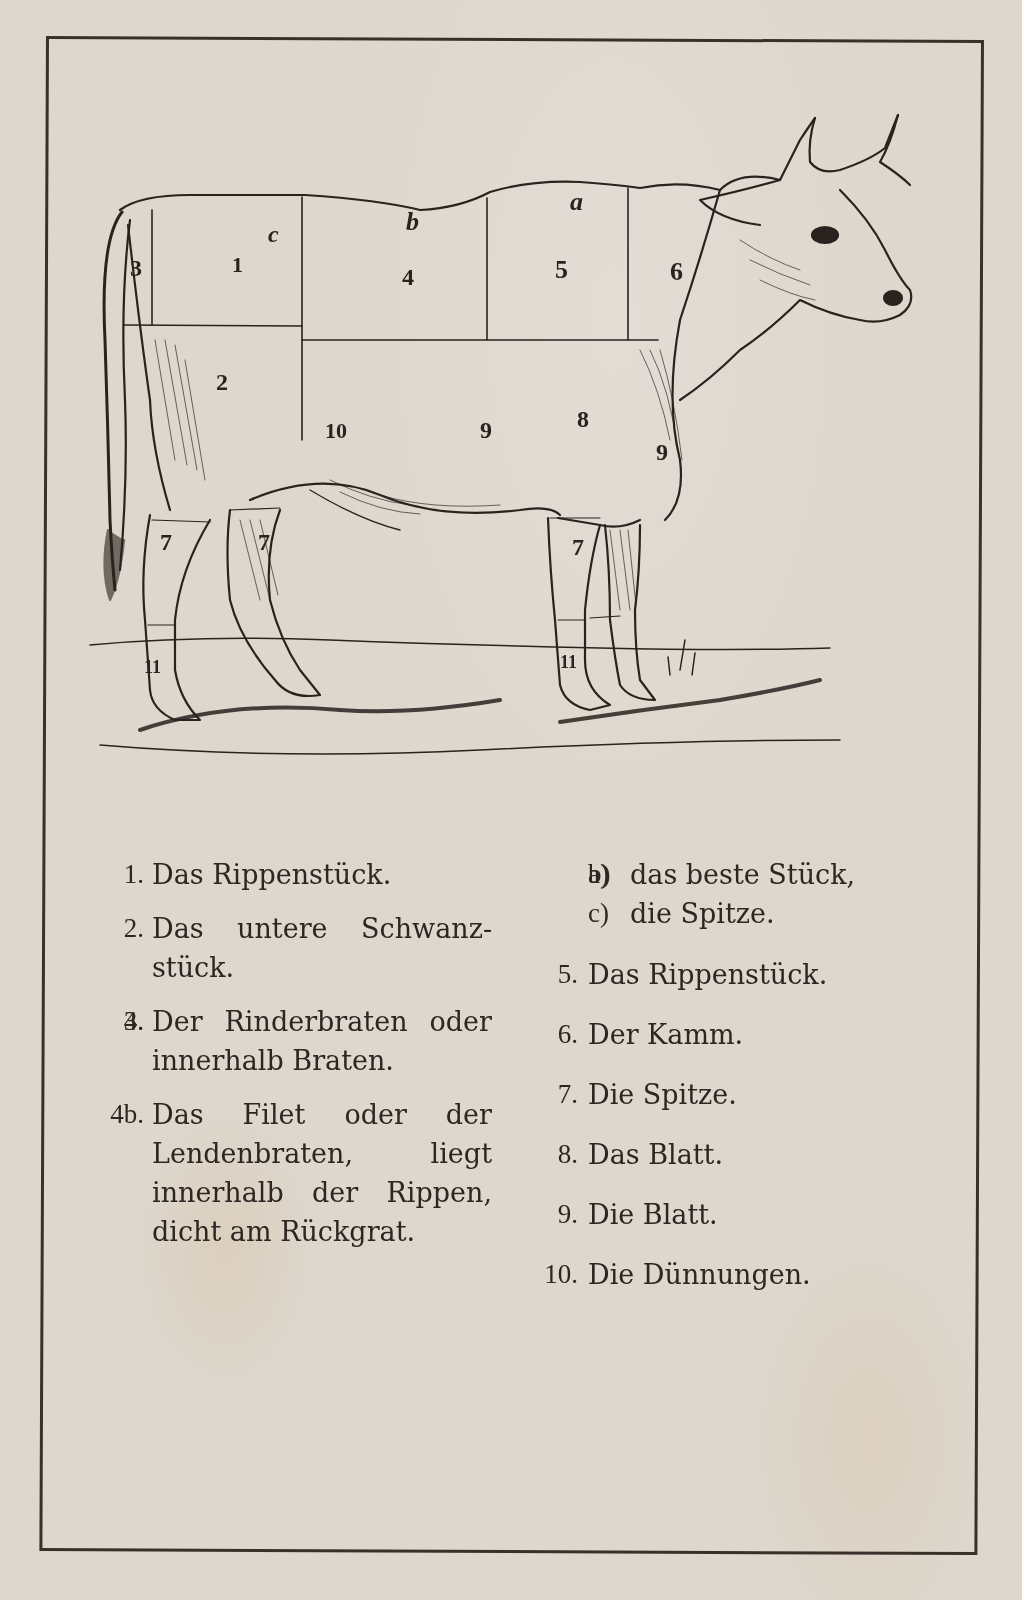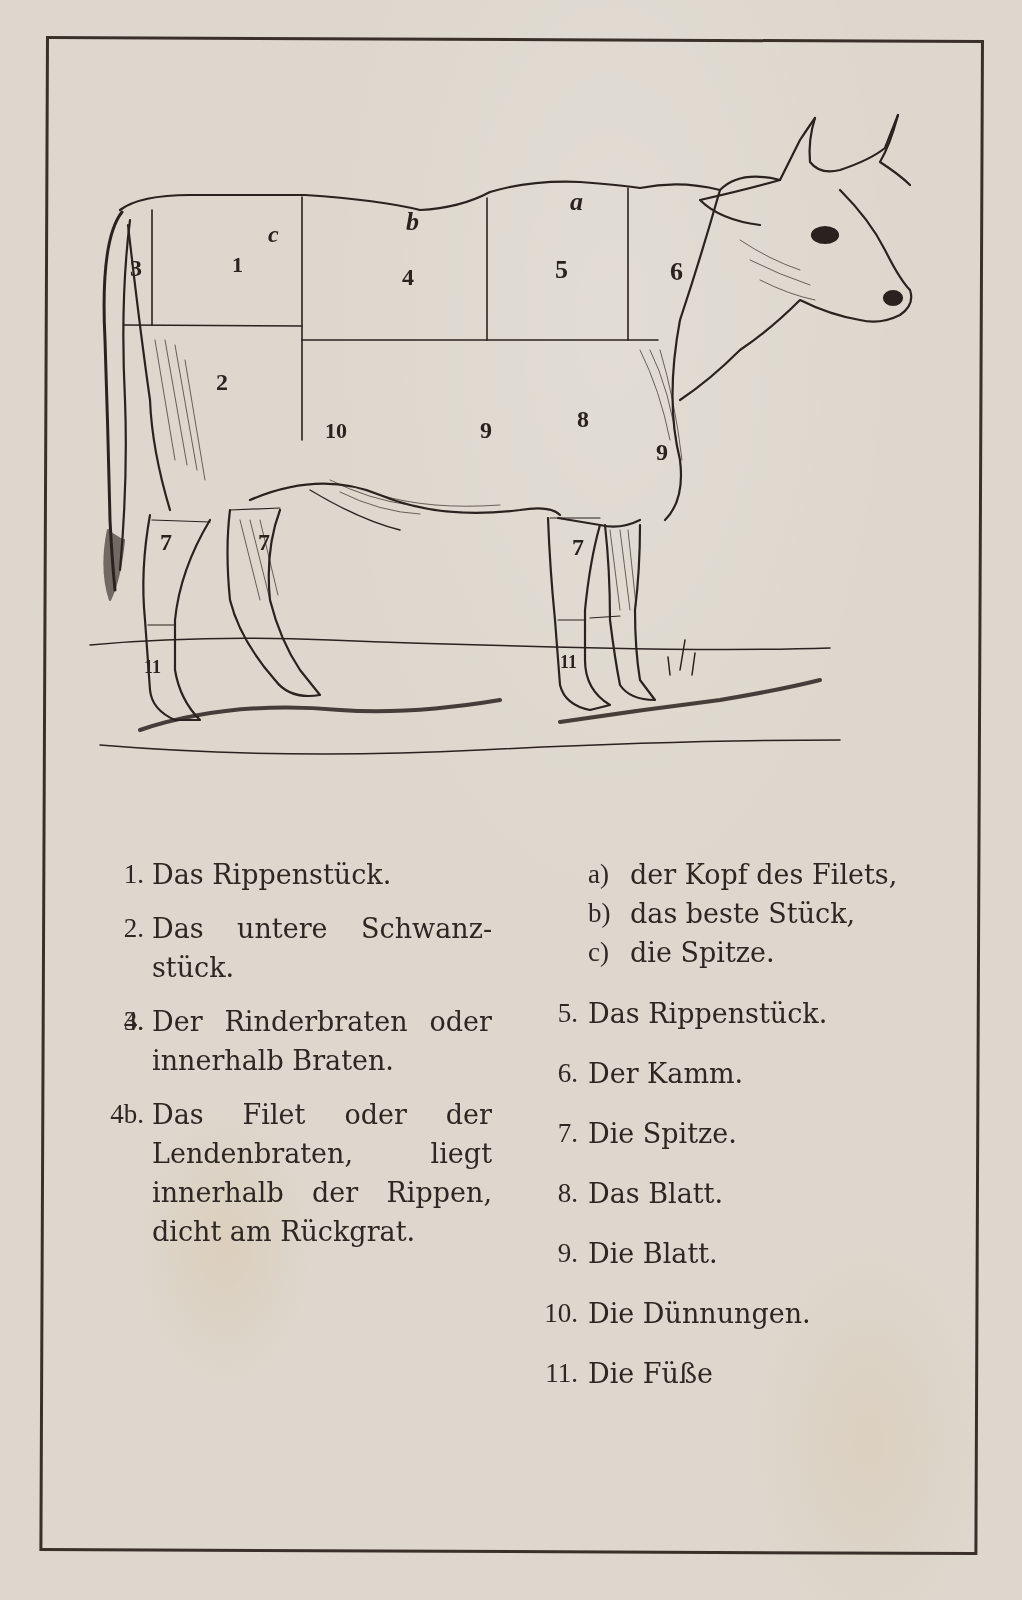--- a/index.html
+++ b/index.html
@@ -144,21 +144,20 @@
   <div class="item">
     <span class="num" style="">4b.</span>
     <span class="txt">Das Filet oder der Lendenbraten, liegt innerhalb der Rip­pen, dicht am Rück­grat.</span>
   </div>
 </div>
 
 <div class="legend right">
   <div class="subs">
     <div class="sub">
       <span class="num">a)</span>
-      <span>der Kopf des Filets,</span>
     </div>
     <div class="sub">
       <span class="num">b)</span>
       <span>das beste Stück,</span>
     </div>
     <div class="sub">
       <span class="num">c)</span>
       <span>die Spitze.</span>
     </div>
   </div>
@@ -179,17 +178,13 @@
     <span class="txt">Das Blatt.</span>
   </div>
   <div class="item">
     <span class="num">9.</span>
     <span class="txt">Die Blatt.</span>
   </div>
   <div class="item">
     <span class="num">10.</span>
     <span class="txt">Die Dünnungen.</span>
   </div>
-  <div class="item">
-    <span class="num">11.</span>
-    <span class="txt">Die Füße</span>
-  </div>
 </div>
 
 </body></html>

